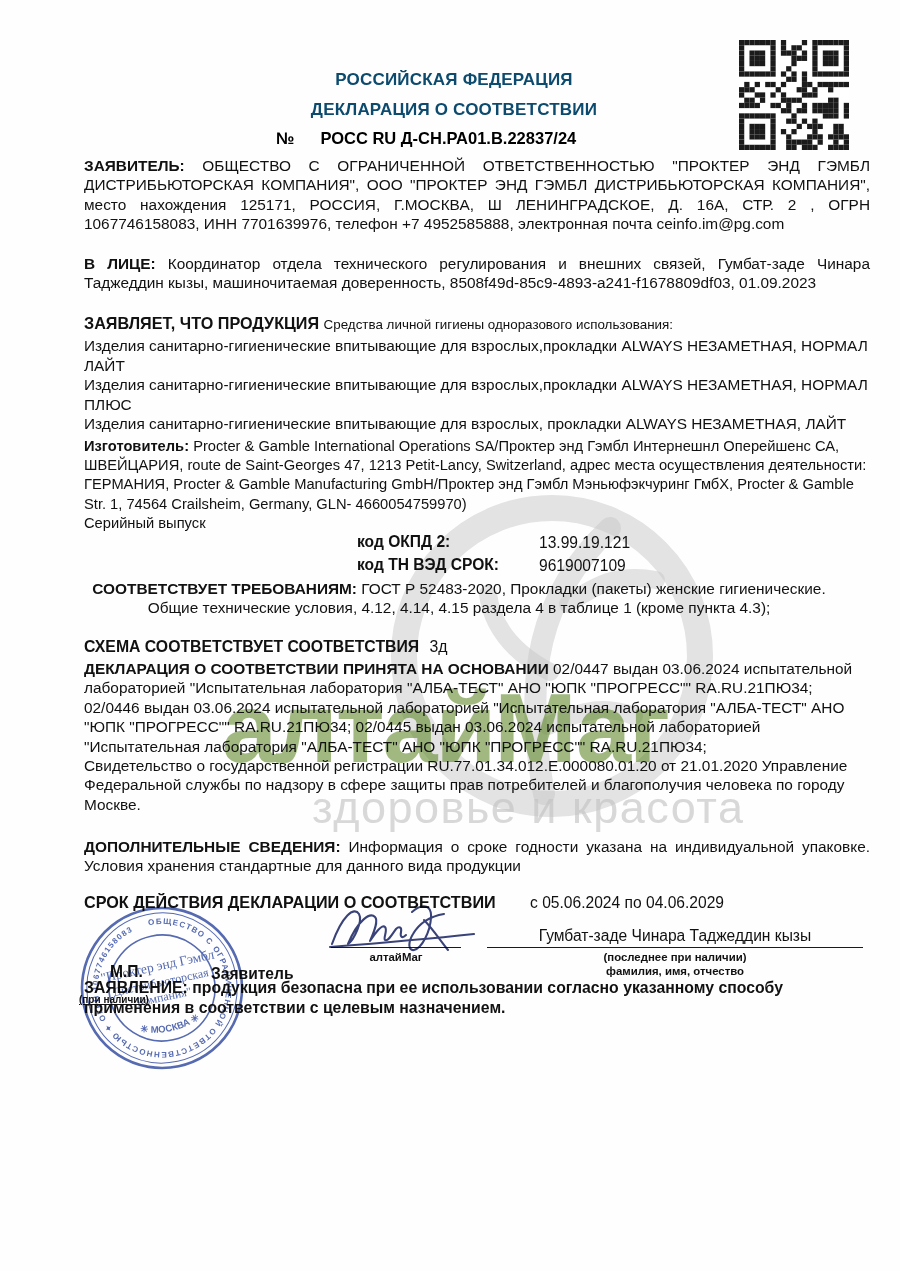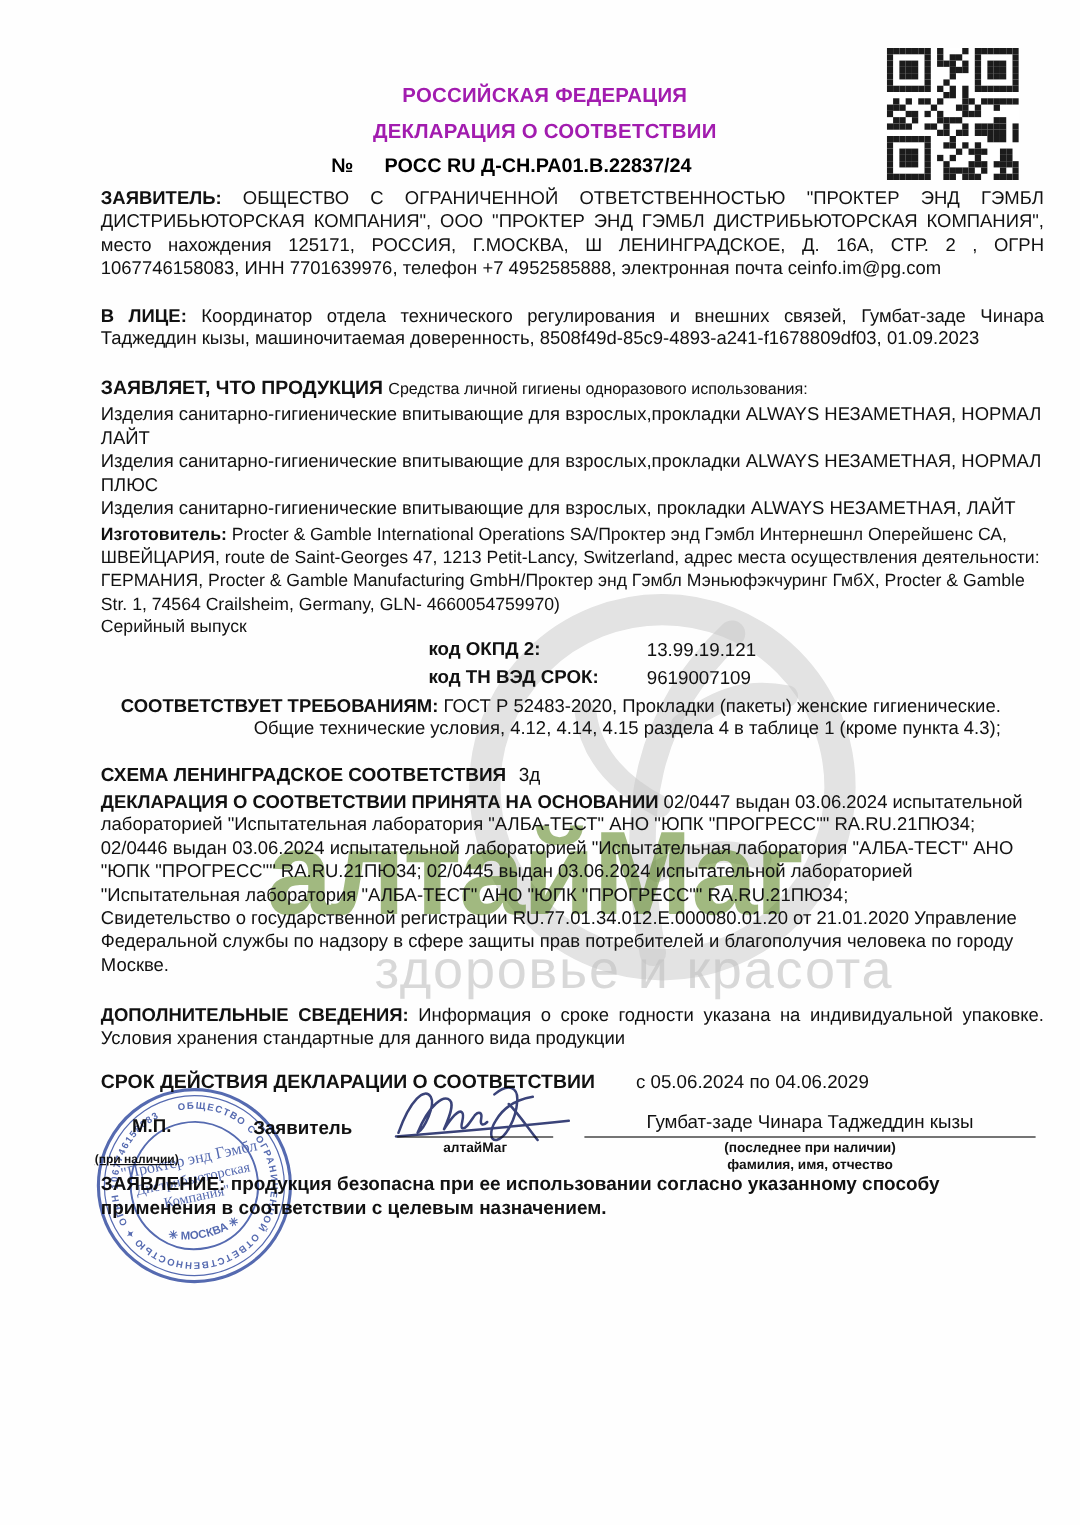--- a/index.html
+++ b/index.html
@@ -2,23 +2,23 @@
 <html><head>
 <meta charset="utf-8">
 <style>
   html,body{margin:0;padding:0;background:#ffffff;}
   .page{
     position:relative;width:900px;height:1271px;background:#fefefe;
     font-family:"Liberation Sans",sans-serif;color:#111;overflow:hidden;
   }
   .abs{position:absolute;}
   .center{text-align:center;}
-  b,.b{font-weight:bold;}
+  b,.b{font-weight:bold;margin-top:33px;}
   
-  .hdr{font-weight:bold;font-size:17px;letter-spacing:.2px;color:#a21caf;}
+  .hdr{font-weight:bold;font-size:17px;letter-spacing:.2px;color:#0c4a6e;}
   .num-line{font-weight:bold;font-size:16.5px;color:#000;}
   .num-line .no{margin-right:26px;}
   
   .para{font-size:15.4px;line-height:19.4px;text-align:justify;}
   .para .lbl{font-weight:bold;}
   .small-intro{font-size:13.4px;font-weight:normal;}
   .mfr{font-size:14.7px;line-height:19.2px;}
   .code-lbl{font-weight:bold;font-size:15.6px;}
   .code-val{font-size:15.6px;}
   .bold-line{font-weight:bold;font-size:15.8px;}
@@ -315,27 +315,27 @@
       <b>Изготовитель:</b>
       <span>Procter &amp; Gamble International Operations SA/Проктер энд Гэмбл Интернешнл Оперейшенс СА, ШВЕЙЦАРИЯ, route de Saint-Georges 47, 1213 Petit-Lancy, Switzerland, адрес места осуществления деятельности: ГЕРМАНИЯ, Procter &amp; Gamble Manufacturing GmbH/Проктер энд Гэмбл Мэньюфэкчуринг ГмбХ, Procter &amp; Gamble Str. 1, 74564 Crailsheim, Germany, GLN- 4660054759970)</span>
       <div>Серийный выпуск</div>
     </div>
 
     <div class="abs code-lbl" style="left:357px;top:533px;">код ОКПД 2:</div>
     <div class="abs code-val" style="left:539px;top:534px;">13.99.19.121</div>
     <div class="abs code-lbl" style="left:357px;top:556px;">код ТН ВЭД СРОК:</div>
     <div class="abs code-val" style="left:539px;top:557px;">9619007109</div>
 
-    <div class="abs para" style="left:84px;top:579px;width:750px;text-align:right;">
+    <div class="abs para" style="left:84px;top:579px;width:750px;text-align:center;">
       <b class="lbl">СООТВЕТСТВУЕТ ТРЕБОВАНИЯМ:</b>
       <span>ГОСТ Р 52483-2020, Прокладки (пакеты) женские гигиенические. Общие технические условия, 4.12, 4.14, 4.15 раздела 4 в таблице 1 (кроме пункта 4.3);</span>
     </div>
 
     <div class="abs" style="left:84px;top:638px;font-size:15.8px;">
-      <b>СХЕМА ЛЕНИНГРАДСКОЕ СООТВЕТСТВИЯ</b>
+      <b>СХЕМА СООТВЕТСТВУЕТ СООТВЕТСТВИЯ</b>
       <span style="margin-left:6px;">3д</span>
     </div>
 
     <div class="abs para" style="left:84px;top:659px;width:770px;text-align:left;">
       <b class="lbl">ДЕКЛАРАЦИЯ О СООТВЕТСТВИИ ПРИНЯТА НА ОСНОВАНИИ</b>
       <span>02/0447 выдан 03.06.2024 испытательной лабораторией "Испытательная лаборатория "АЛБА-ТЕСТ" АНО "ЮПК "ПРОГРЕСС"" RA.RU.21ПЮ34; 02/0446 выдан 03.06.2024  испытательной лабораторией "Испытательная лаборатория "АЛБА-ТЕСТ" АНО "ЮПК "ПРОГРЕСС"" RA.RU.21ПЮ34; 02/0445 выдан 03.06.2024  испытательной лабораторией "Испытательная лаборатория "АЛБА-ТЕСТ" АНО "ЮПК "ПРОГРЕСС"" RA.RU.21ПЮ34;</span>
       <div>Свидетельство о государственной регистрации RU.77.01.34.012.Е.000080.01.20 от 21.01.2020 Управление Федеральной службы по надзору в сфере защиты прав потребителей и благополучия человека по городу Москве.</div>
     </div>
 
     <div class="abs para" style="left:84px;top:837px;width:786px;">

